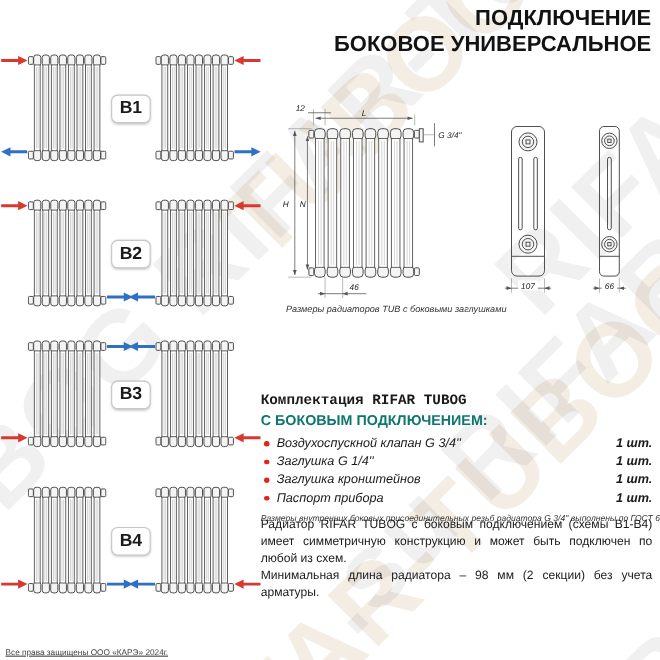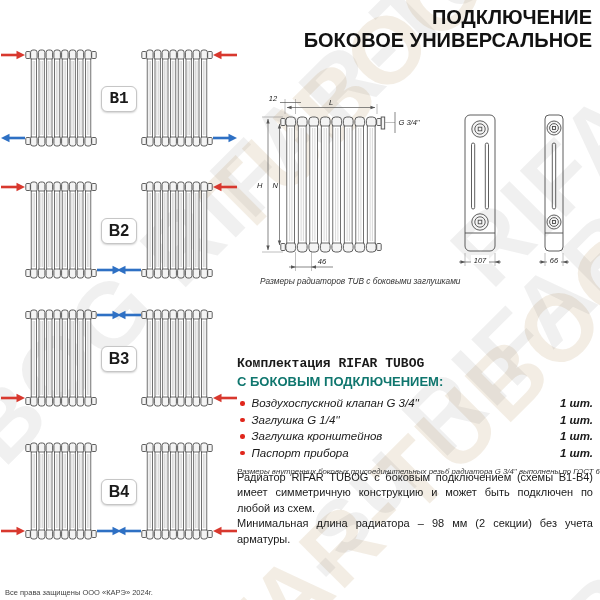--- a/index.html
+++ b/index.html
@@ -37,39 +37,39 @@
   .kit-h2{font-size:13px;font-weight:bold;margin:3px 0 6px 0;}
   .kit-item{display:flex;align-items:center;font-size:11.5px;line-height:16.5px;font-style:italic;}
   .bullet{width:4.5px;height:4.5px;border-radius:50%;margin:0 7px 0 3px;flex:0 0 auto;}
   .kit-name{flex:1;}
   .kit-qty{font-weight:600;}
   .kit-note{font-size:7.8px;font-style:italic;color:#333;margin-top:6px;white-space:nowrap;}
   
   #descr{left:237px;top:470px;width:356px;font-size:11px;line-height:1.4;text-align:justify;z-index:2;}
   #descr .bold{font-weight:normal;}
   
-  #footer{left:5px;top:588px;font-size:7.5px;color:#444;z-index:2;}
+  #footer{left:5px;top:588px;font-size:7.5px;color:#444;z-index:2;text-decoration:underline;}
 </style>
 </head>
 <body>
 
 <div class="wm wm-gray" style="left:-150px;top:500px;">TUBOG RIFAR-TUBOG</div>
 <div class="wm wm-beige" style="left:120px;top:690px;">RIFAR-TUBOG.su</div>
 <div class="wm wm-gray" style="left:260px;top:520px;">.su RIFAR-TUBOG</div>
 <div class="wm wm-beige" style="left:180px;top:180px;">TUBOG</div>
 <div class="wm wm-gray" style="left:430px;top:230px;">RIFAR</div>
 <div class="wm wm-gray" style="left:380px;top:760px;">RIFAR-TUBOG</div>
 
 <div id="title" class="abs">
   <div>ПОДКЛЮЧЕНИЕ</div>
   <div>БОКОВОЕ УНИВЕРСАЛЬНОЕ</div>
 </div>
 
 <div id="schemes">
-    <div class="scheme-row" style="top: 48px; font-family: Liberation Mono, monospace;">
+    <div class="scheme-row" style="top: 48px;">
       <div class="rad" style="left: 22px;">
         <svg width="72" height="100" viewBox="0 0 72 100" style="display:block;">
           <rect class="rl rf" x="0.8" y="3.5" width="4.5" height="7" rx="1"></rect>
           <rect class="rl rf" x="0.8" y="89.5" width="4.5" height="7" rx="1"></rect>
           <rect class="rl rf" x="66.7" y="3.5" width="4.5" height="7" rx="1"></rect>
           <rect class="rl rf" x="66.7" y="89.5" width="4.5" height="7" rx="1"></rect>
           <rect class="rl rf" x="5.6" y="2" width="6.5" height="10" rx="2.3"></rect>
           <rect class="rl rf" x="5.6" y="88.0" width="6.5" height="10" rx="2.3"></rect>
           <rect class="rtube" x="6.2" y="11.0" width="5.3" height="78.0"></rect>
           <line class="rthin" x1="8.1" y1="13.0" x2="8.1" y2="87.0"></line>

